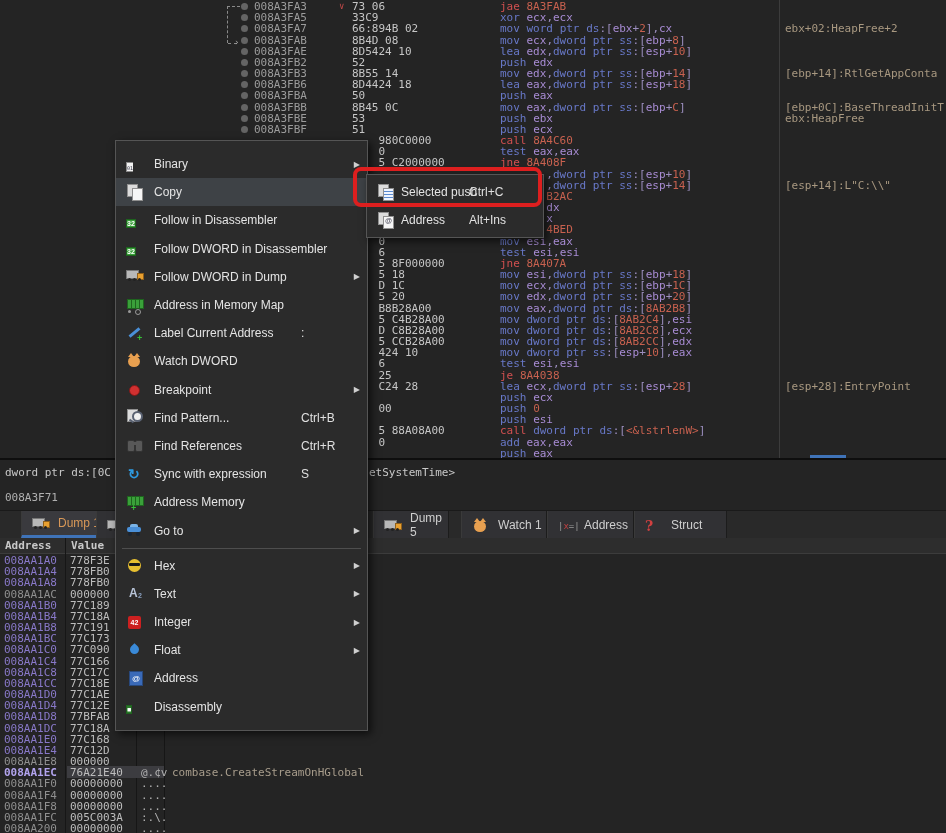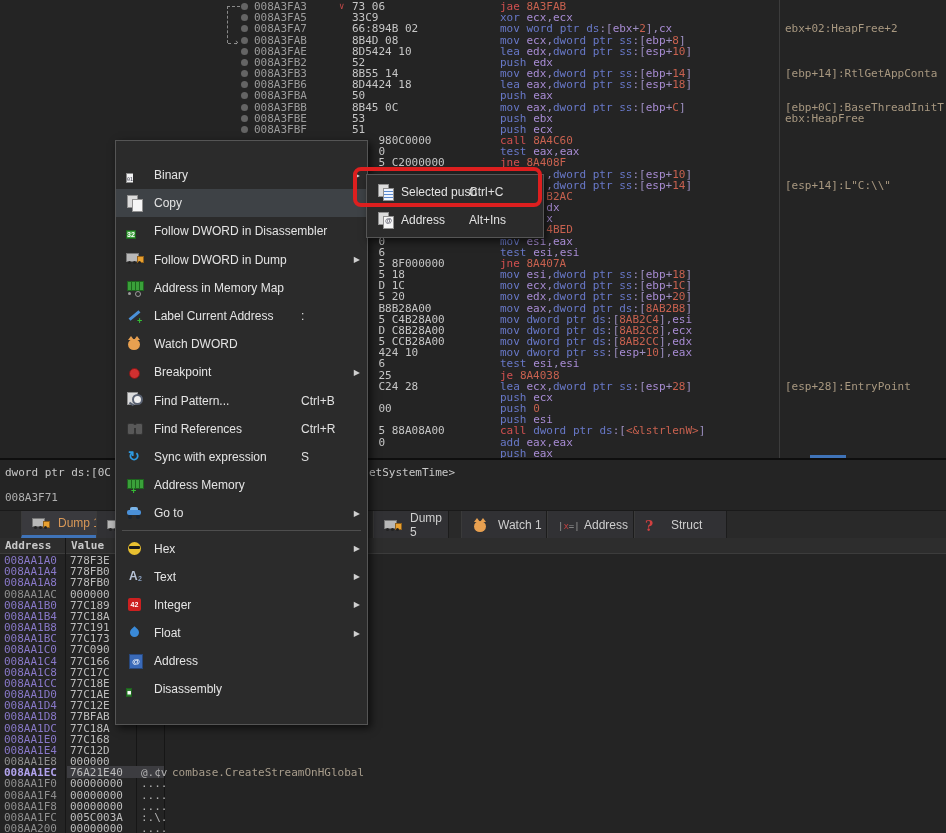--- a/index.html
+++ b/index.html
@@ -47,21 +47,21 @@
   .m-addr{position:absolute;left:4px;color:#8f8f8f;}
   .m-addr.ptr{color:#8878c8;}
   .m-addr.sel{color:#b2a4ee;font-weight:bold;}
   .m-val{position:absolute;left:70px;color:#bdbdbd;}
   .m-ascii{position:absolute;left:141px;color:#b0b0b0;}
   .m-cmt{position:absolute;left:172px;color:#a89d8c;}
   .selbg{position:absolute;left:67px;top:-1px;width:97px;height:12px;background:#3c3c40;}
 
   
   #menu{position:absolute;left:115px;top:140px;width:253px;background:#2b2b2b;border:1px solid #555;
-        box-shadow:3px 3px 8px rgba(0,0,0,.65);z-index:10;padding:20px 0;box-sizing:border-box;}
+        box-shadow:3px 3px 8px rgba(0,0,0,.65);z-index:10;padding:9px 0;box-sizing:border-box;}
   .mi{position:relative;height:28.2px;display:flex;align-items:center;}
   .mi.hl{background:#3e4246;}
   .mi .lbl{position:absolute;left:38px;color:#e4e4e4;font-size:12px;}
   .mi .sc{position:absolute;left:185px;color:#e0e0e0;font-size:12px;}
   .mi .arr{position:absolute;right:7px;color:#cfcfcf;font-size:8px;}
   .msep{height:1px;background:#4e4e4e;margin:3px 6px;}
 
   #submenu{position:absolute;left:366px;top:174px;width:178px;background:#2b2b2b;border:1px solid #555;
            box-shadow:3px 3px 8px rgba(0,0,0,.65);z-index:20;padding:3px 0;box-sizing:border-box;}
   #submenu .mi .lbl{left:34px;}
@@ -213,20 +213,24 @@
       </div>
       <div class="mi hl">
         <span class="ic">
           <span class="pg1"></span>
           <span class="pg2"></span>
         </span>
         <span class="lbl">Copy</span>
       </div>
       <div class="mi">
         <span class="ic"><span class="ic-chip">32</span></span>
+        <span class="lbl">Follow in Disassembler</span>
+      </div>
+      <div class="mi">
+        <span class="ic"><span class="ic-chip">32</span></span>
         <span class="lbl">Follow DWORD in Disassembler</span>
       </div>
       <div class="mi">
         <span class="ic">
           <span class="truck-body"></span>
           <span class="truck-cab"></span>
           <span class="truck-w1"></span>
           <span class="truck-w2"></span>
           <span class="truck-w3"></span>
         </span>

